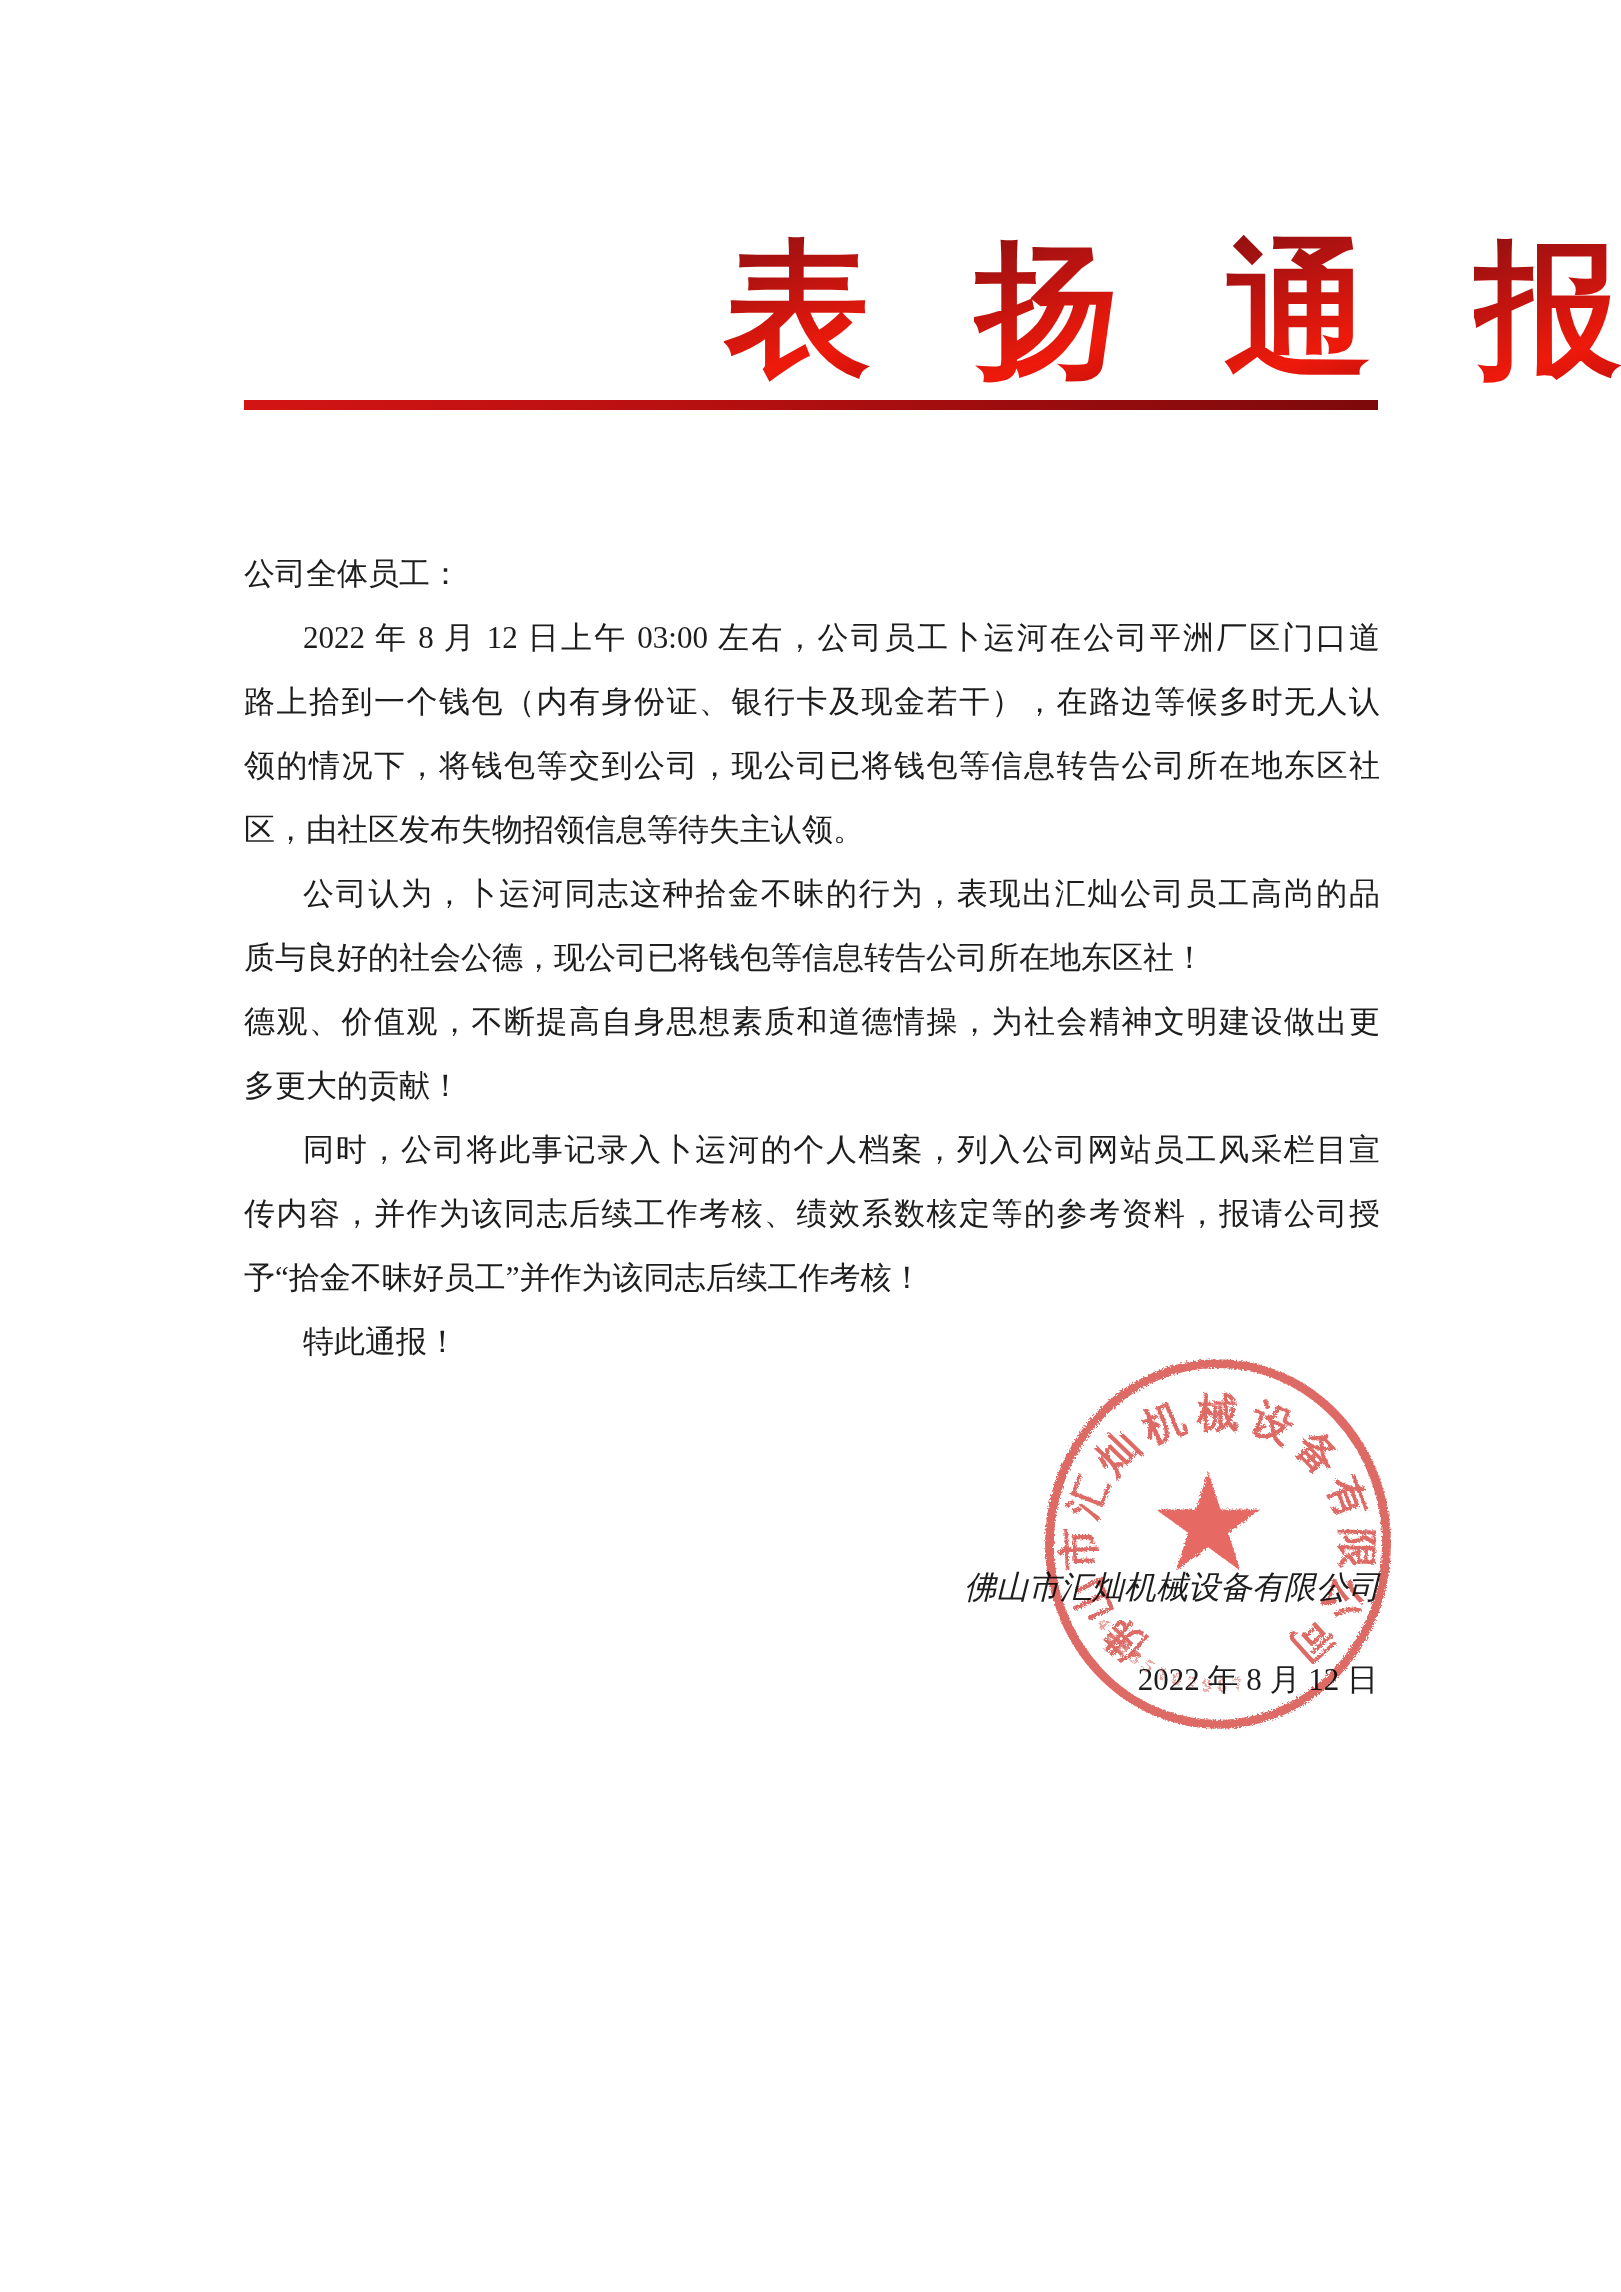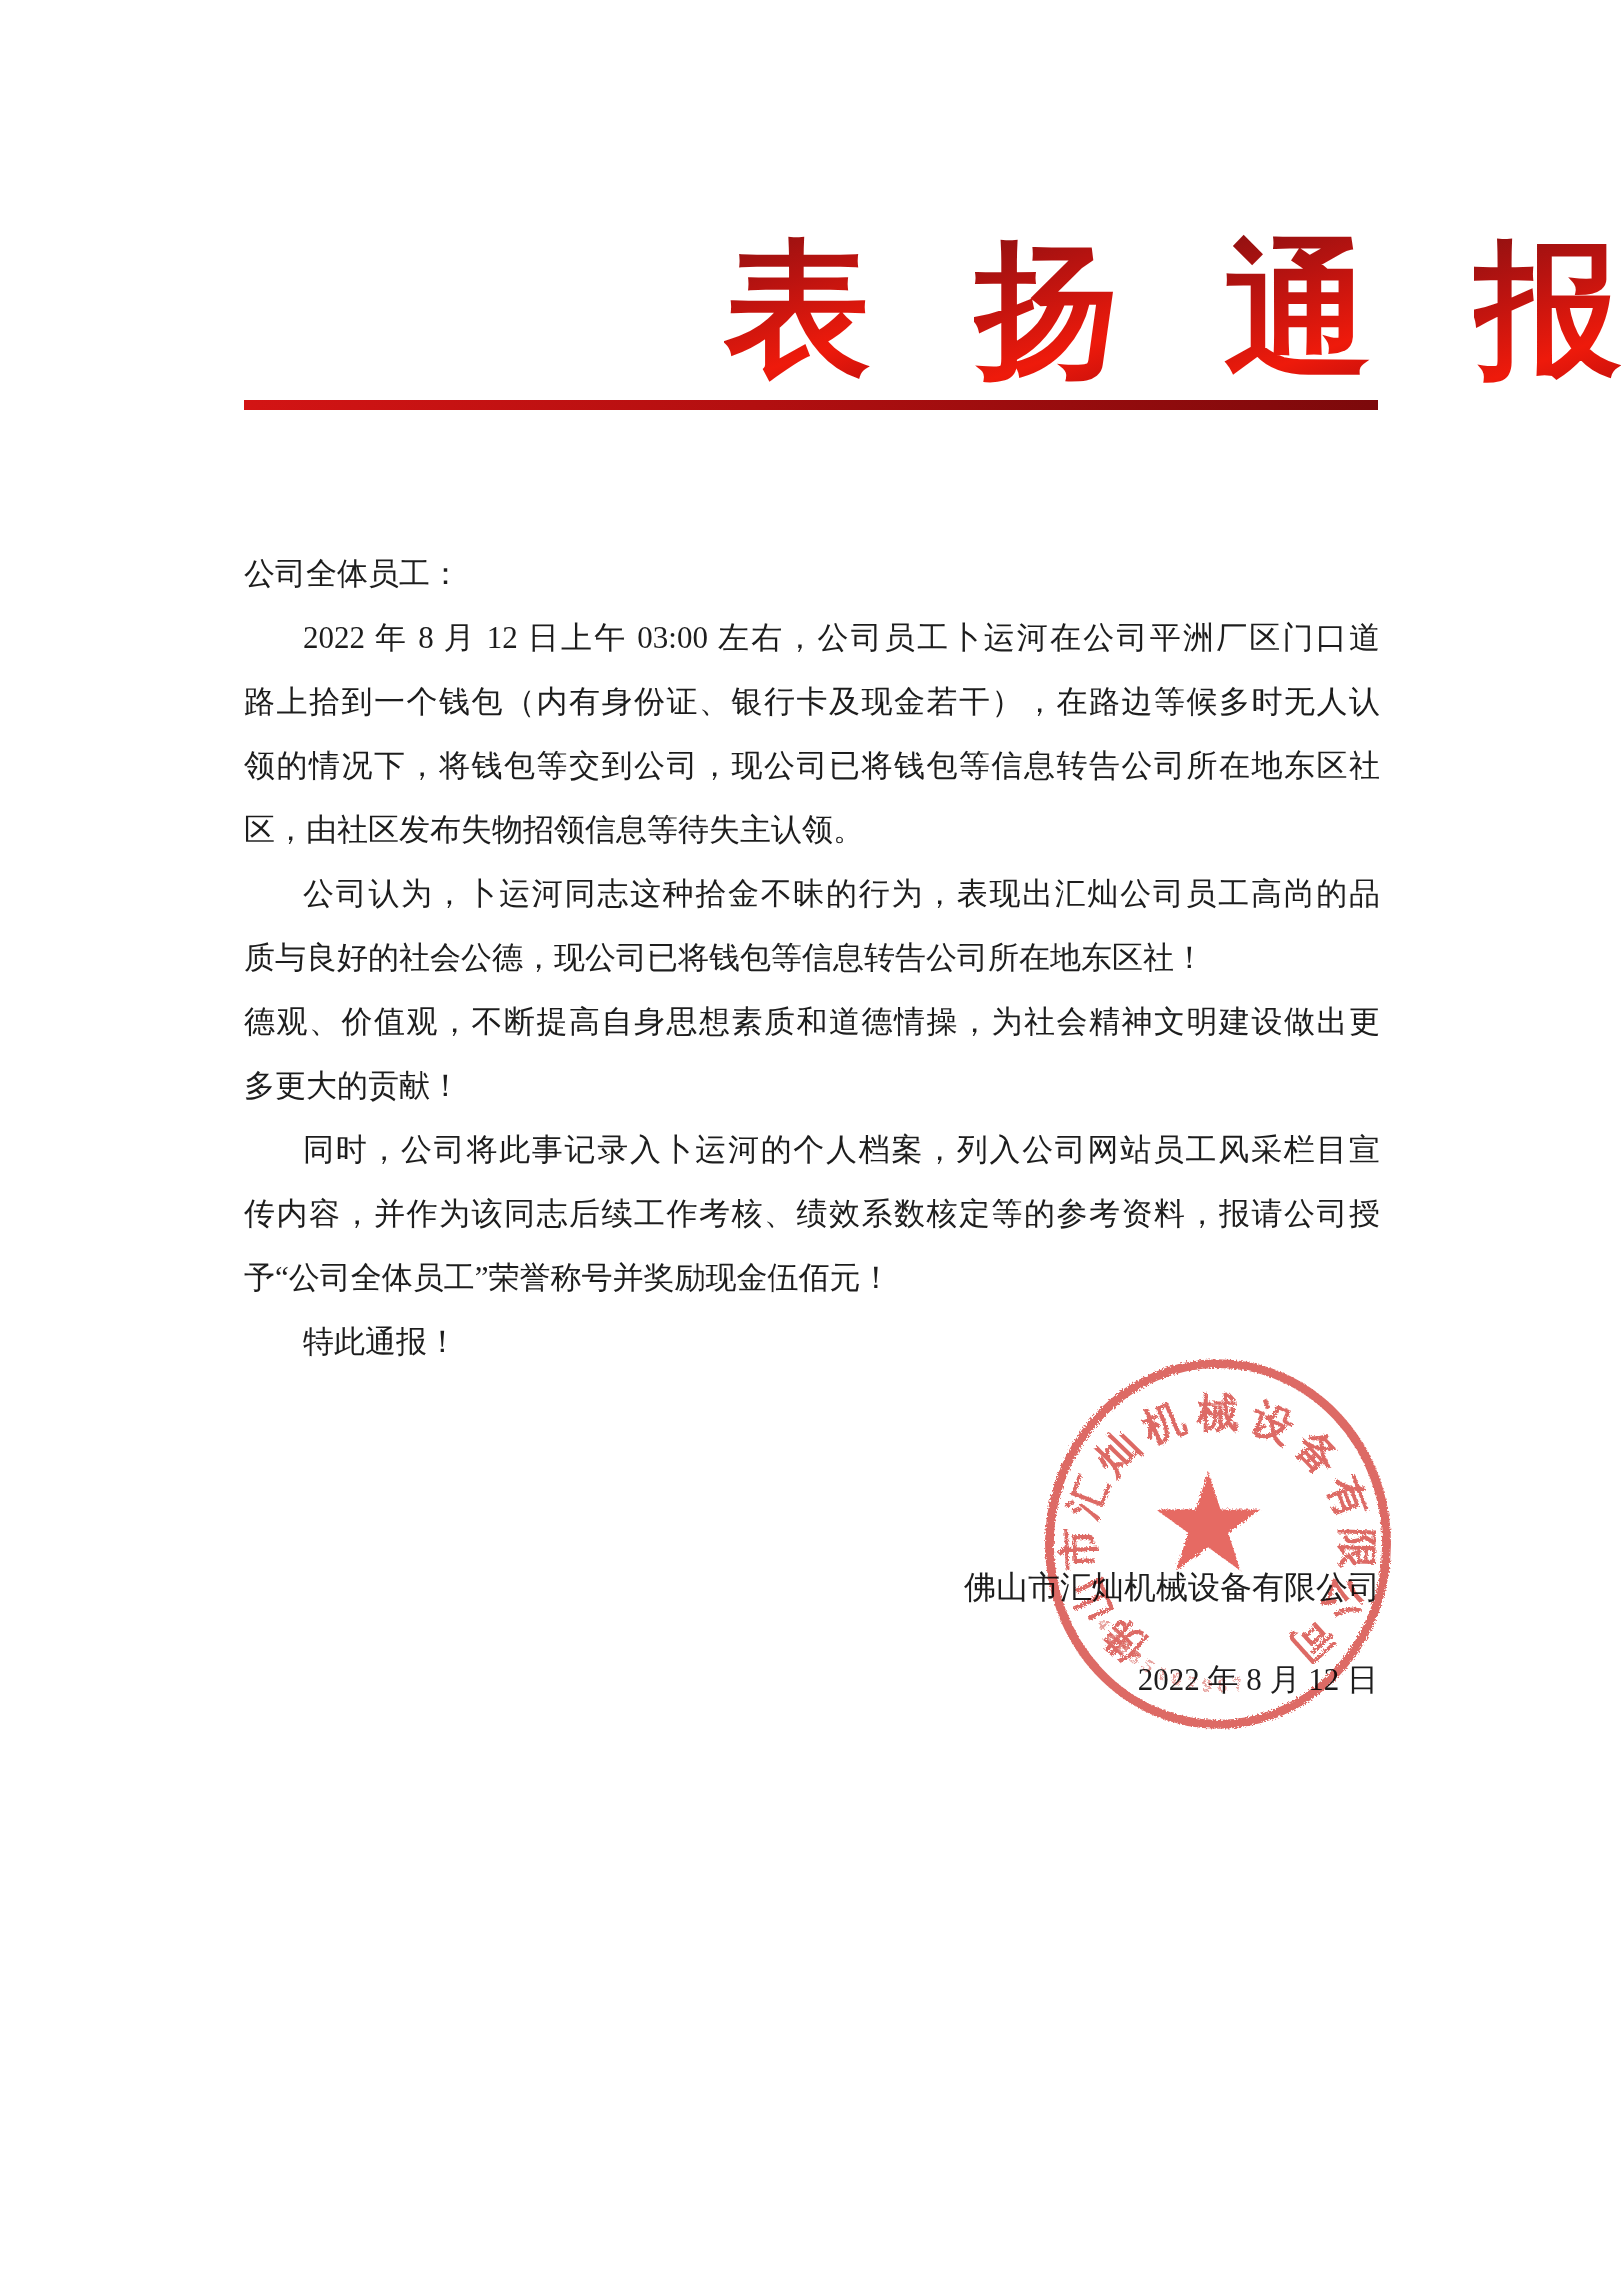--- a/index.html
+++ b/index.html
@@ -57,20 +57,21 @@
   }
   .body-line.indent { text-indent: 59px; }
 
   
   .sig-company {
     position: absolute;
     top: 1555px; right: 241px;
     font-size: 32px; line-height: 64px;
     color: #1d1d1d;
     white-space: nowrap;
+    font-style: italic;
   }
   .sig-date {
     position: absolute;
     top: 1648px; right: 243px;
     font-size: 31px; line-height: 64px;
     color: #1d1d1d;
     white-space: nowrap;
   }
 
   
@@ -104,21 +105,21 @@
     <div class="body-line">区，由社区发布失物招领信息等待失主认领。</div>
 
     <div class="body-line jfull indent">公司认为，卜运河同志这种拾金不昧的行为，表现出汇灿公司员工高尚的品</div>
     <div class="body-line">质与良好的社会公德，现公司已将钱包等信息转告公司所在地东区社！</div>
 
     <div class="body-line jfull">德观、价值观，不断提高自身思想素质和道德情操，为社会精神文明建设做出更</div>
     <div class="body-line">多更大的贡献！</div>
 
     <div class="body-line jfull indent">同时，公司将此事记录入卜运河的个人档案，列入公司网站员工风采栏目宣</div>
     <div class="body-line jfull">传内容，并作为该同志后续工作考核、绩效系数核定等的参考资料，报请公司授</div>
-    <div class="body-line">予“公司全体员工”荣誉称号并奖励现金伍佰元！</div>
+    <div class="body-line">予“拾金不昧好员工”并作为该同志后续工作考核！</div>
 
     <div class="body-line indent">特此通报！</div>
   </div>
 
   <div class="sig-company">佛山市汇灿机械设备有限公司</div>
   <div class="sig-date">2022 年 8 月 12 日</div>
 
   <svg class="stamp" viewBox="0 0 400 420" xmlns="http://www.w3.org/2000/svg">
     <defs>
       <filter id="rough" x="-10%" y="-10%" width="120%" height="120%">

